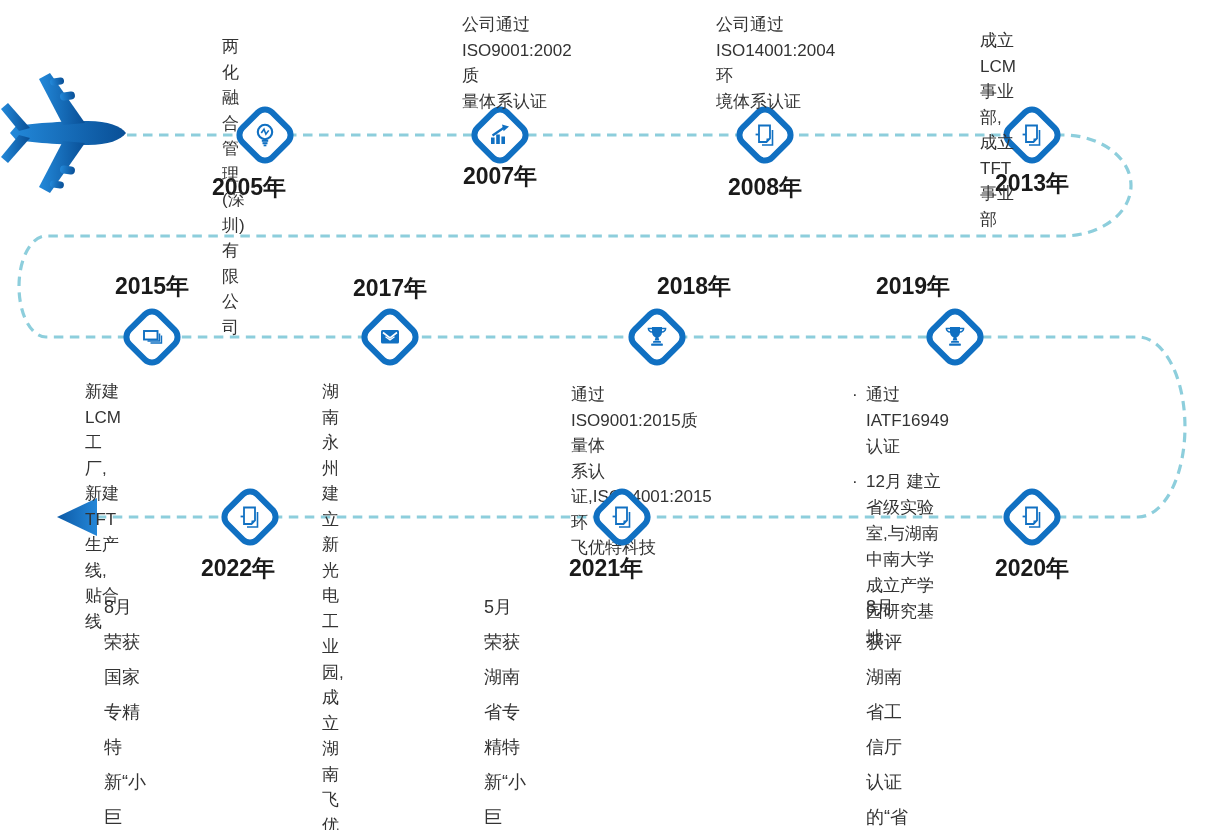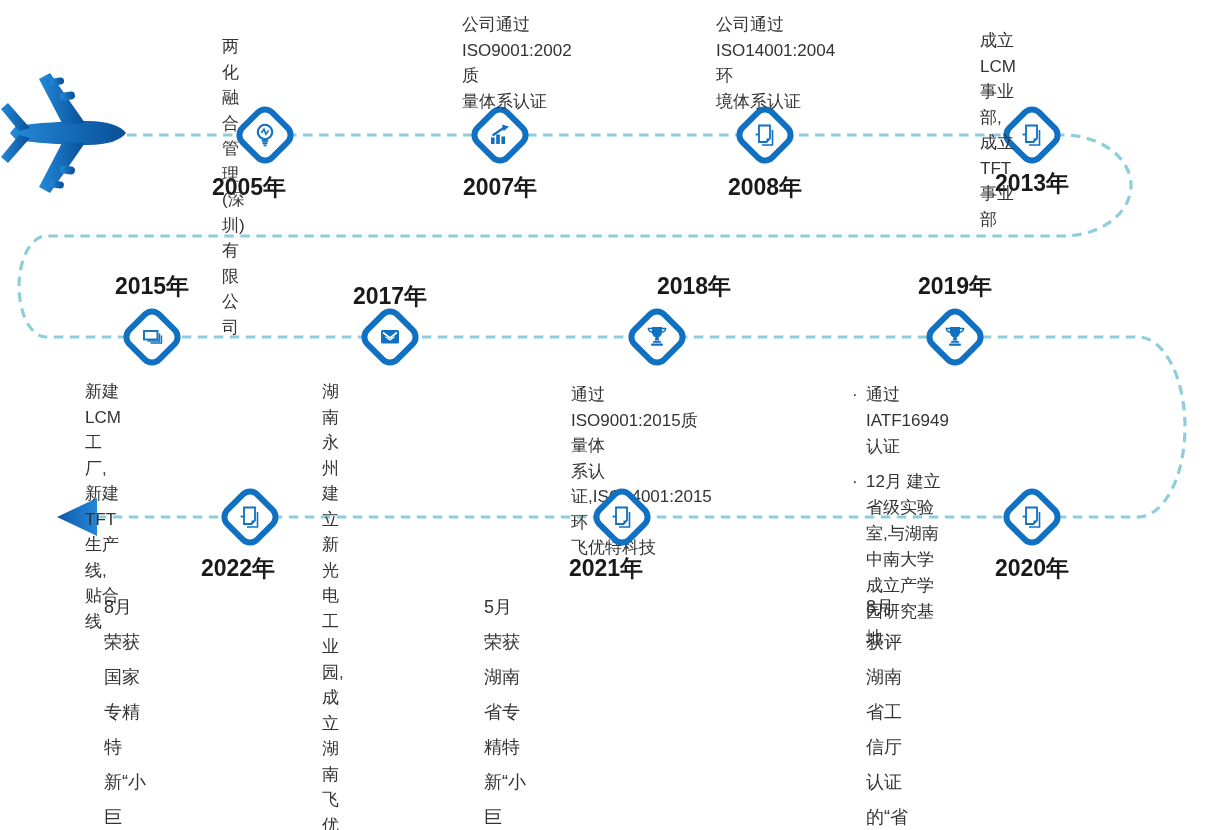--- a/index.html
+++ b/index.html
@@ -95,21 +95,21 @@
     <div class="diamond" style="left:500px;top:135px">
       <div class="shape"></div>
       <svg class="glyph" viewBox="0 0 28 28">
         <rect x="5" y="16.5" width="3.6" height="6.5" fill="#1070C2"></rect>
         <rect x="10.2" y="13.5" width="3.6" height="9.5" fill="#1070C2"></rect>
         <rect x="15.4" y="15.5" width="3.6" height="7.5" fill="#1070C2"></rect>
         <path d="M6.5,14.5 L17.5,7" stroke="#1070C2" stroke-width="2.2" fill="none"></path>
         <polygon points="16,3.6 23,5.4 17.6,10.2" fill="#1070C2"></polygon>
       </svg>
     </div>
-    <div class="year" style="left:500px;top:172px">2007年</div>
+    <div class="year" style="left:500px;top:161px">2007年</div>
     <div class="desc" style="left:462px;top:12px">公司通过
 ISO9001:2002质
 量体系认证</div>
   </div>
 
   <div class="milestone">
     <div class="diamond" style="left:765px;top:135px">
       <div class="shape"></div>
       <svg class="glyph" viewBox="0 0 28 28">
         <path d="M21.5,9 V24 H11" fill="none" stroke="#1070C2" stroke-width="1.6"></path>
@@ -155,21 +155,21 @@
 
   <div class="milestone">
     <div class="diamond" style="left:390px;top:337px">
       <div class="shape"></div>
       <svg class="glyph" viewBox="0 0 28 28">
         <rect x="5" y="7" width="18" height="13.5" rx="1.5" fill="#1070C2"></rect>
         <path d="M7,9.5 L14,15 L21,9.5" fill="none" stroke="#ffffff" stroke-width="1.6"></path>
         <path d="M9.5,13.8 L14,17 L18.5,13.8" fill="none" stroke="#ffffff" stroke-width="1.2"></path>
       </svg>
     </div>
-    <div class="year" style="left:390px;top:281px">2017年</div>
+    <div class="year" style="left:390px;top:273px">2017年</div>
     <div class="desc" style="left:322px;top:379px">湖南永州建立新光电
 工业园,成立湖南飞优
 特电子科技有限公司</div>
   </div>
 
   <div class="milestone">
     <div class="diamond" style="left:657px;top:337px">
       <div class="shape"></div>
       <svg class="glyph" viewBox="0 0 28 28">
         <path d="M9,4 h10 v5.2 a5,5.2 0 0 1 -10,0 Z" fill="#1070C2"></path>
@@ -189,21 +189,21 @@
     <div class="diamond" style="left:955px;top:337px">
       <div class="shape"></div>
       <svg class="glyph" viewBox="0 0 28 28">
         <path d="M9,4 h10 v5.2 a5,5.2 0 0 1 -10,0 Z" fill="#1070C2"></path>
         <path d="M9,5.4 H5.4 a3.6,3.6 0 0 0 3.8,3.6 M19,5.4 h3.6 a3.6,3.6 0 0 1 -3.8,3.6" fill="none" stroke="#1070C2" stroke-width="1.5"></path>
         <path d="M12.7,14 h2.6 l1.1,3.4 h-4.8 Z" fill="#1070C2"></path>
         <rect x="10" y="18" width="8" height="1.8" rx="0.4" fill="#1070C2"></rect>
         <rect x="8.2" y="20.6" width="11.6" height="2.2" rx="0.6" fill="#1070C2"></rect>
       </svg>
     </div>
-    <div class="year" style="left:955px;top:271px">2019年</div>
+    <div class="year" style="left:913px;top:271px">2019年</div>
     <div class="bullets" style="left:852px;top:382px">
       <div class="bullet-row">
         <span class="dot">·</span>
         <span class="btxt">通过IATF16949认证</span>
       </div>
       <div class="bullet-row">
         <span class="dot">·</span>
         <span class="btxt">12月 建立省级实验室,与湖南
 中南大学成立产学园研究基地</span>
       </div>

